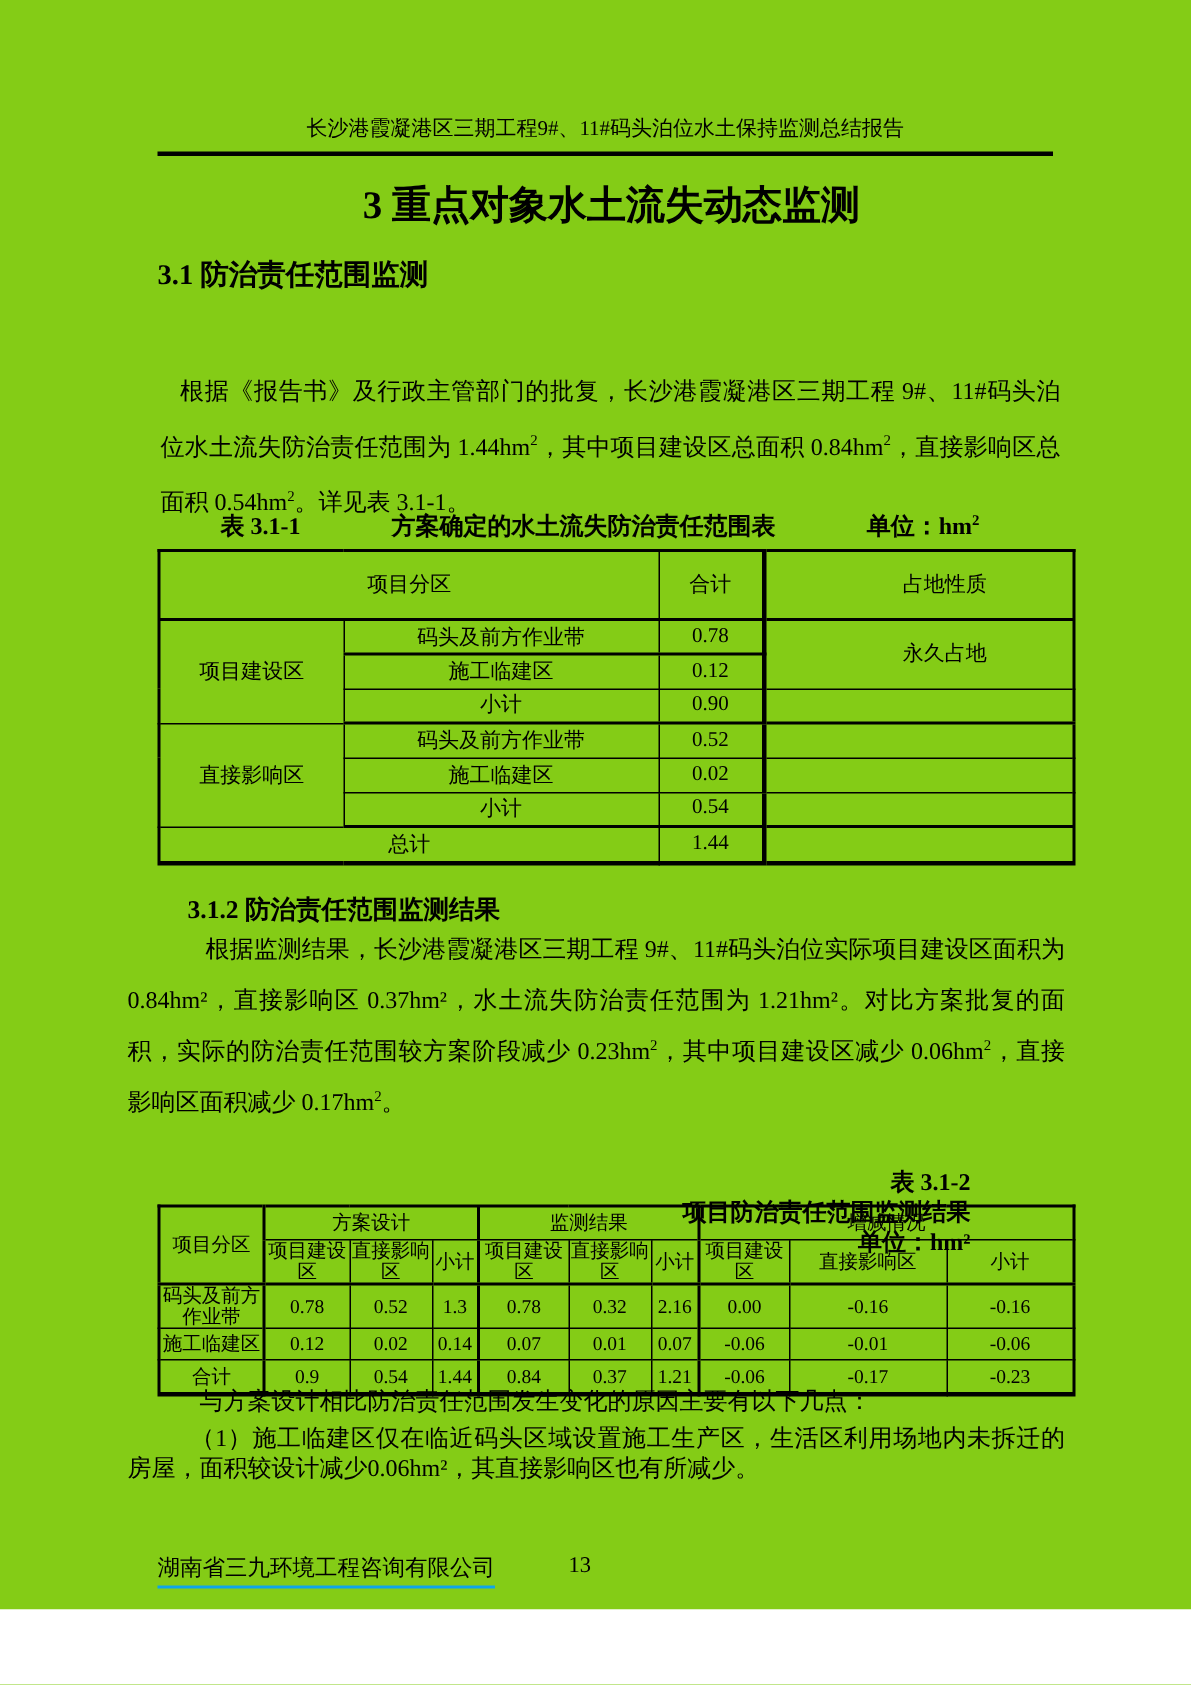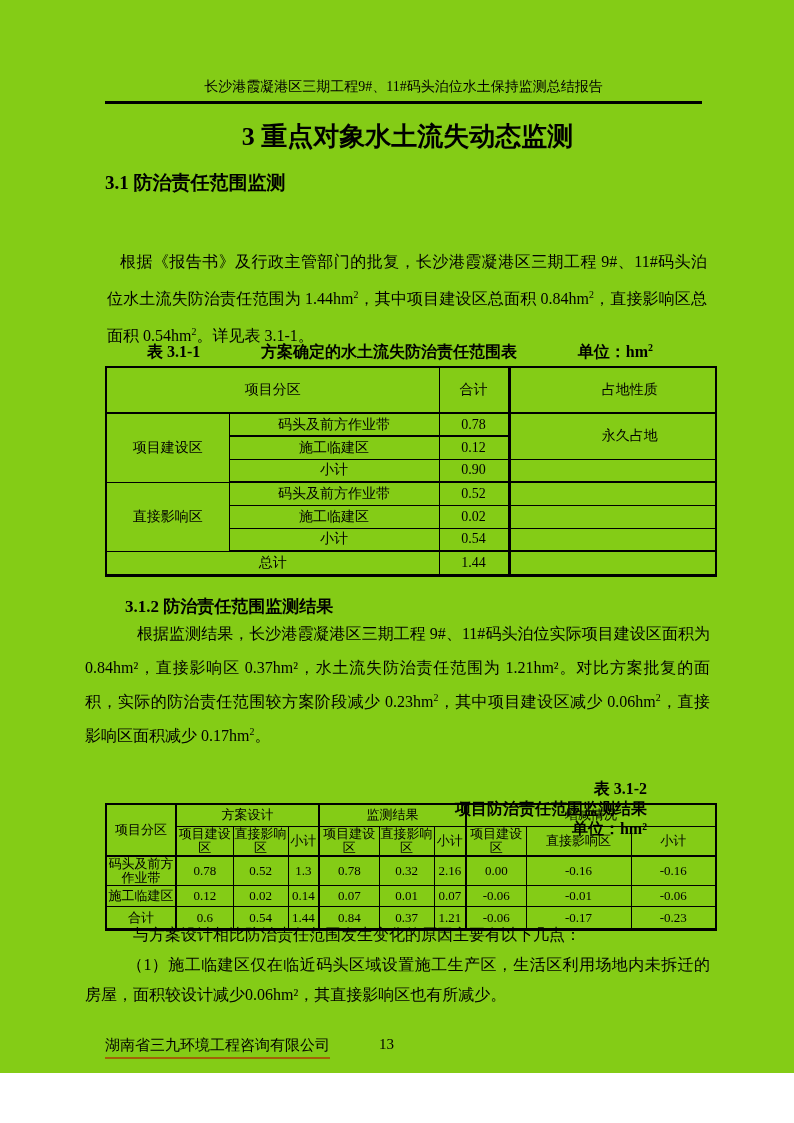--- a/index.html
+++ b/index.html
@@ -22,21 +22,21 @@
   }
   .h-31  { left:105px; top:170px; font-size:19px; font-weight:bold; }
   .h-311 { left:107px; top:218px; font-size:17px; font-weight:bold; }
   .h-312 { left:125px; top:595px; font-size:17px; font-weight:bold;text-align:center; }
 
   .para { font-size:16px; text-align:justify; }
   .p-311 { left:107px; top:243px; width:600px; line-height:37px; text-indent:13px; }
   .p-312a { left:85px; top:617px; width:625px; line-height:34px; text-indent:52px; }
   .p-312b { left:85px; top:744px; width:625px; line-height:34px; text-indent:47px; }
   .p-intro { left:85px; top:920px; width:625px; line-height:30px; text-indent:48px; }
-  .p-reason { left:85px; top:950px; width:625px; line-height:30px; text-indent:42px; }
+  .p-reason { left:85px; top:950px; width:625px; line-height:20px; text-indent:42px; }
 
   .tcaption {
     width:610px; display:flex; justify-content:space-between; align-items:flex-end;
     font-size:16px; font-weight:bold; line-height:20px;
   }
   .cap1 { left:105px; top:342px; padding:0 62px 0 42px; }
   .cap2 { left:105px; top:779px; padding:0 68px 0 40px;flex-direction:column; }
 
   table { border-collapse:collapse; table-layout:fixed; }
   td {
@@ -55,21 +55,21 @@
   .t2 tr.h2 { height:21px; }
   .t2 tr.r1 { height:30px; }
   .t2 tr.r2 { height:21px; }
   .t2 tr.r3 { height:23px; }
 
   .bb2 { border-bottom-width:2px;text-align:center; }
   .bl2 { border-left-width:2px; }
   .bl3 { border-left-width:3px;padding-left:36px; }
 
   .doc-footer { left:105px; top:1036px; width:625px; height:24px; font-size:15px; }
-  .company { display:inline-block; padding-bottom:2px; border-bottom:2px solid #a16207; }
+  .company { display:inline-block; padding-bottom:2px; border-bottom:2px solid #0ea5e9; }
   .pageno { position:absolute; left:274px; top:0; }
 </style>
 </head>
 <body>
 
 <div class="page">
 
   <div class="abs doc-header">
     <span>长沙港霞凝港区三期工程9#、11#码头泊位水土保持监测总结报告</span>
   </div>
@@ -200,21 +200,21 @@
       <td>0.14</td>
       <td class="bl2">0.07</td>
       <td>0.01</td>
       <td>0.07</td>
       <td class="bl2">-0.06</td>
       <td>-0.01</td>
       <td>-0.06</td>
     </tr>
     <tr class="r3">
       <td>合计</td>
-      <td class="bl2">0.6</td>
+      <td class="bl2">0.9</td>
       <td>0.54</td>
       <td>1.44</td>
       <td class="bl2">0.84</td>
       <td>0.37</td>
       <td>1.21</td>
       <td class="bl2">-0.06</td>
       <td>-0.17</td>
       <td>-0.23</td>
     </tr>
   </tbody>

